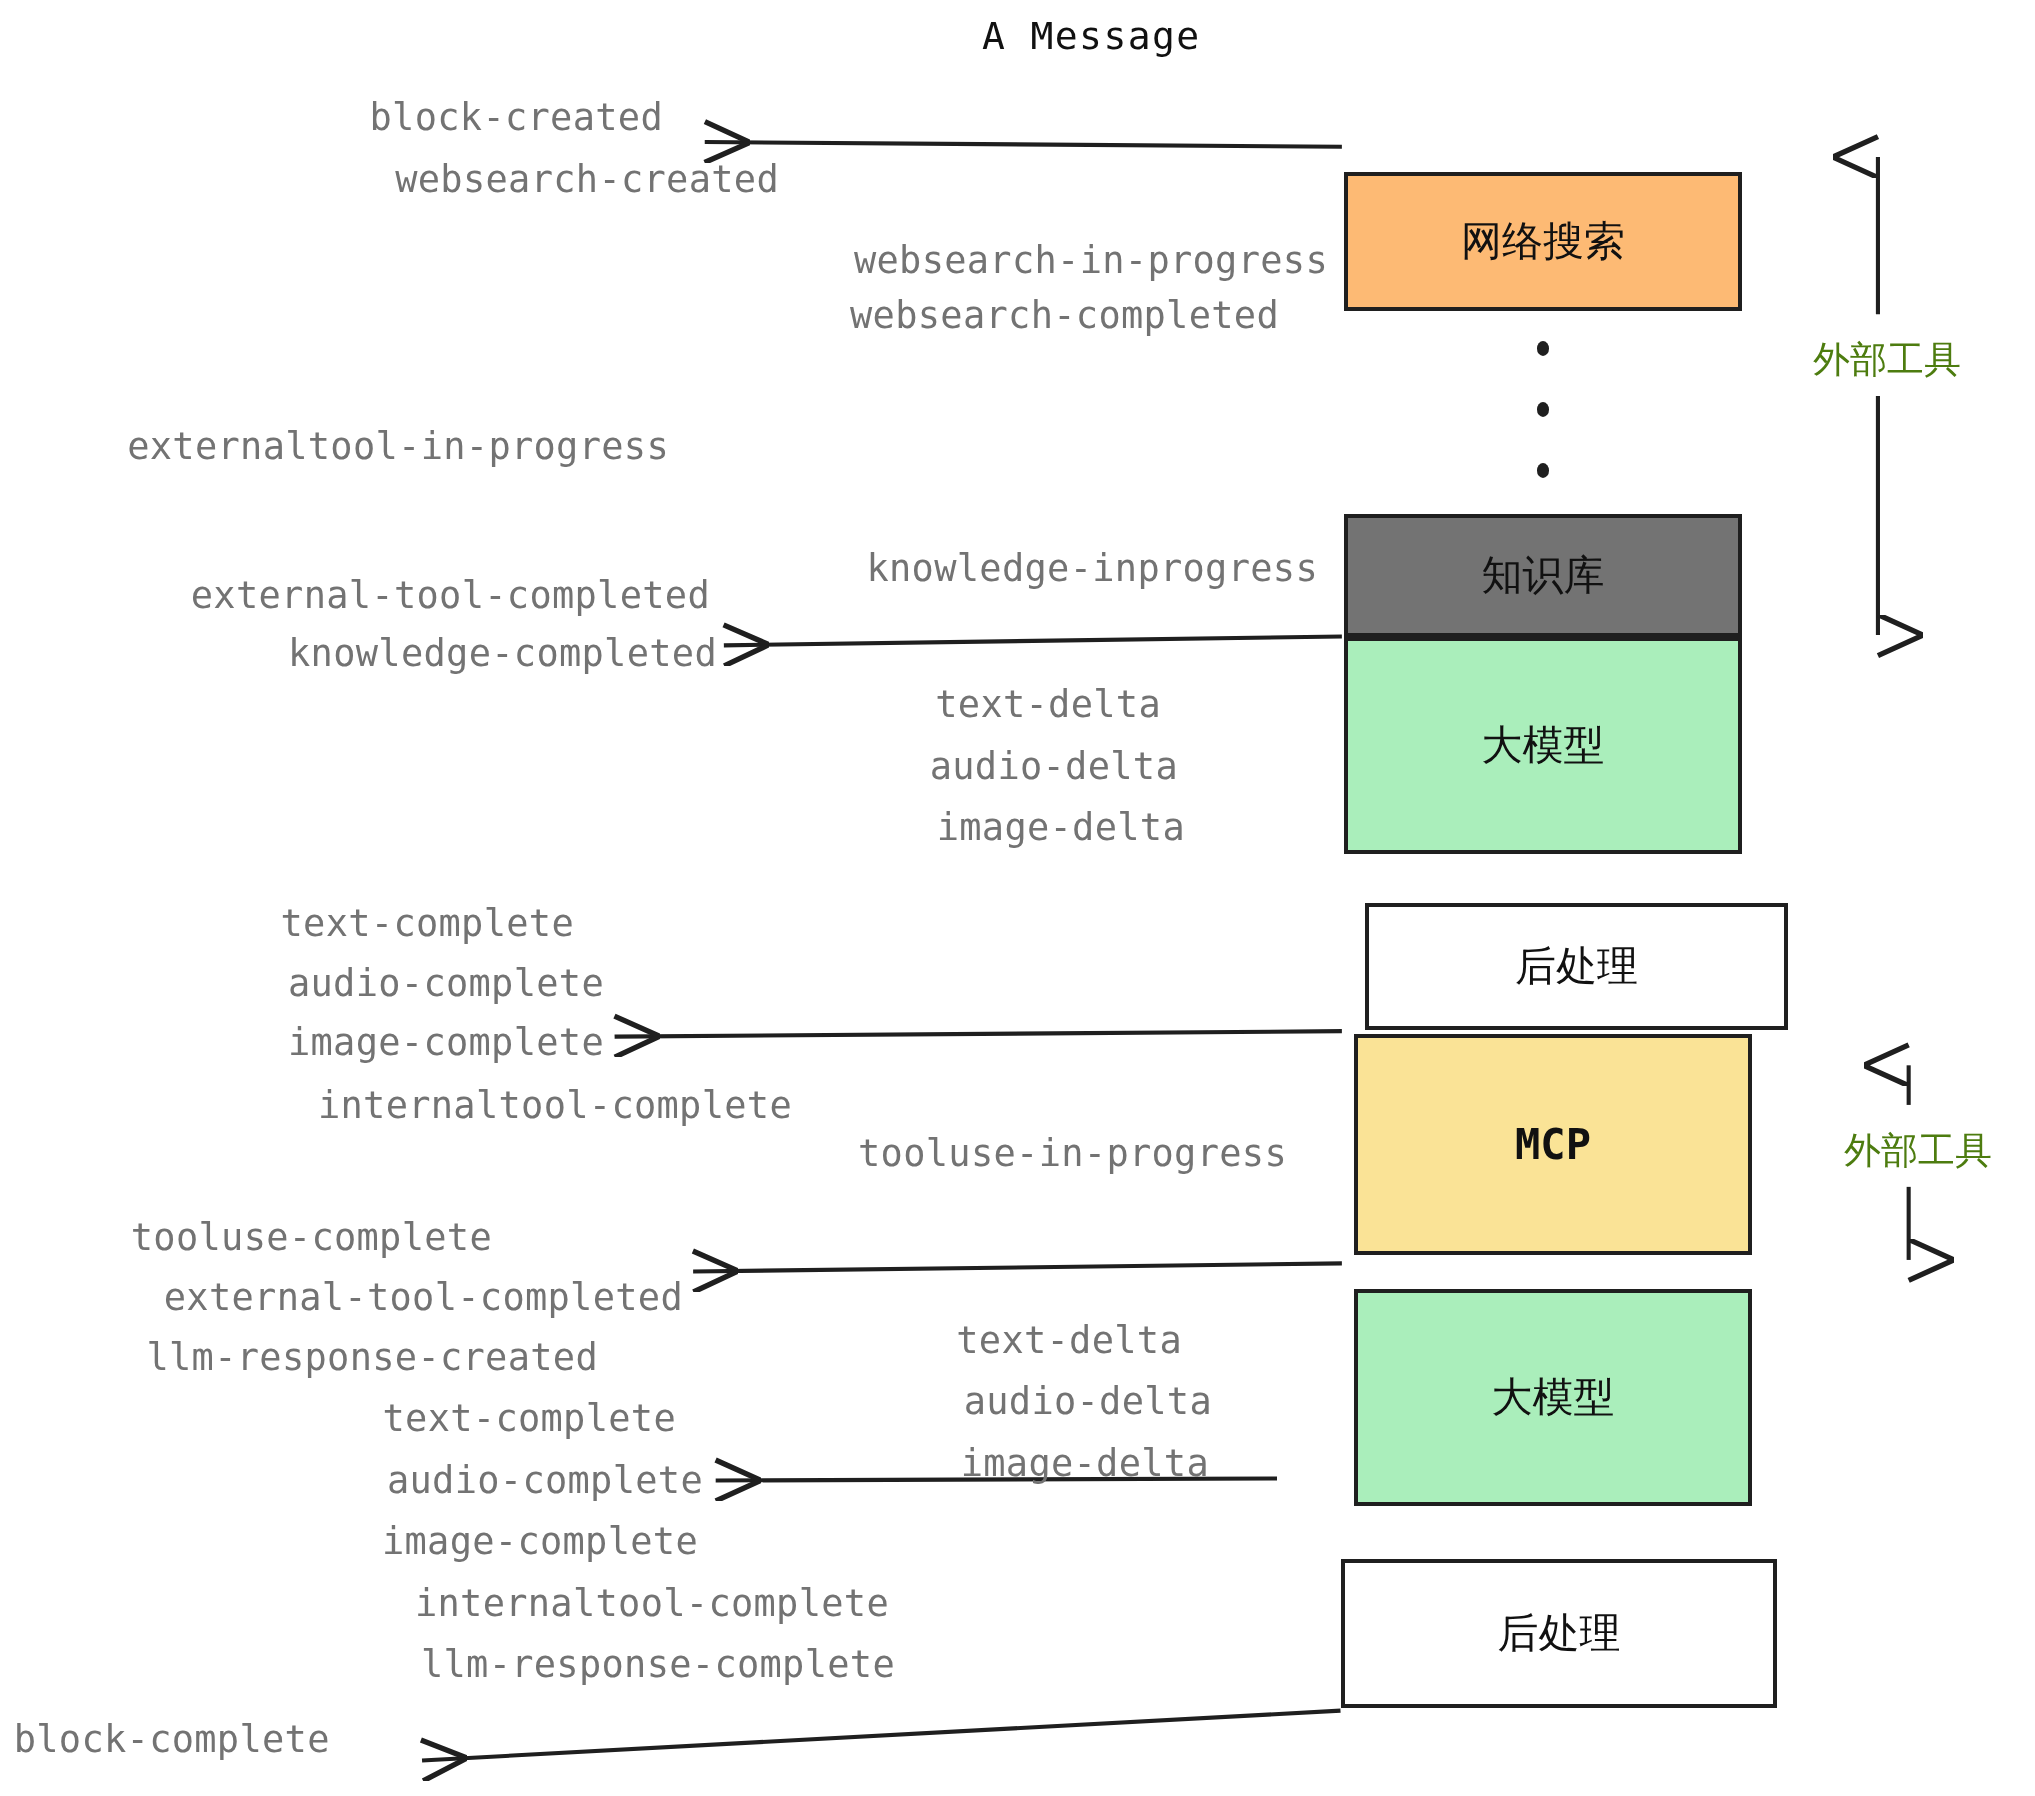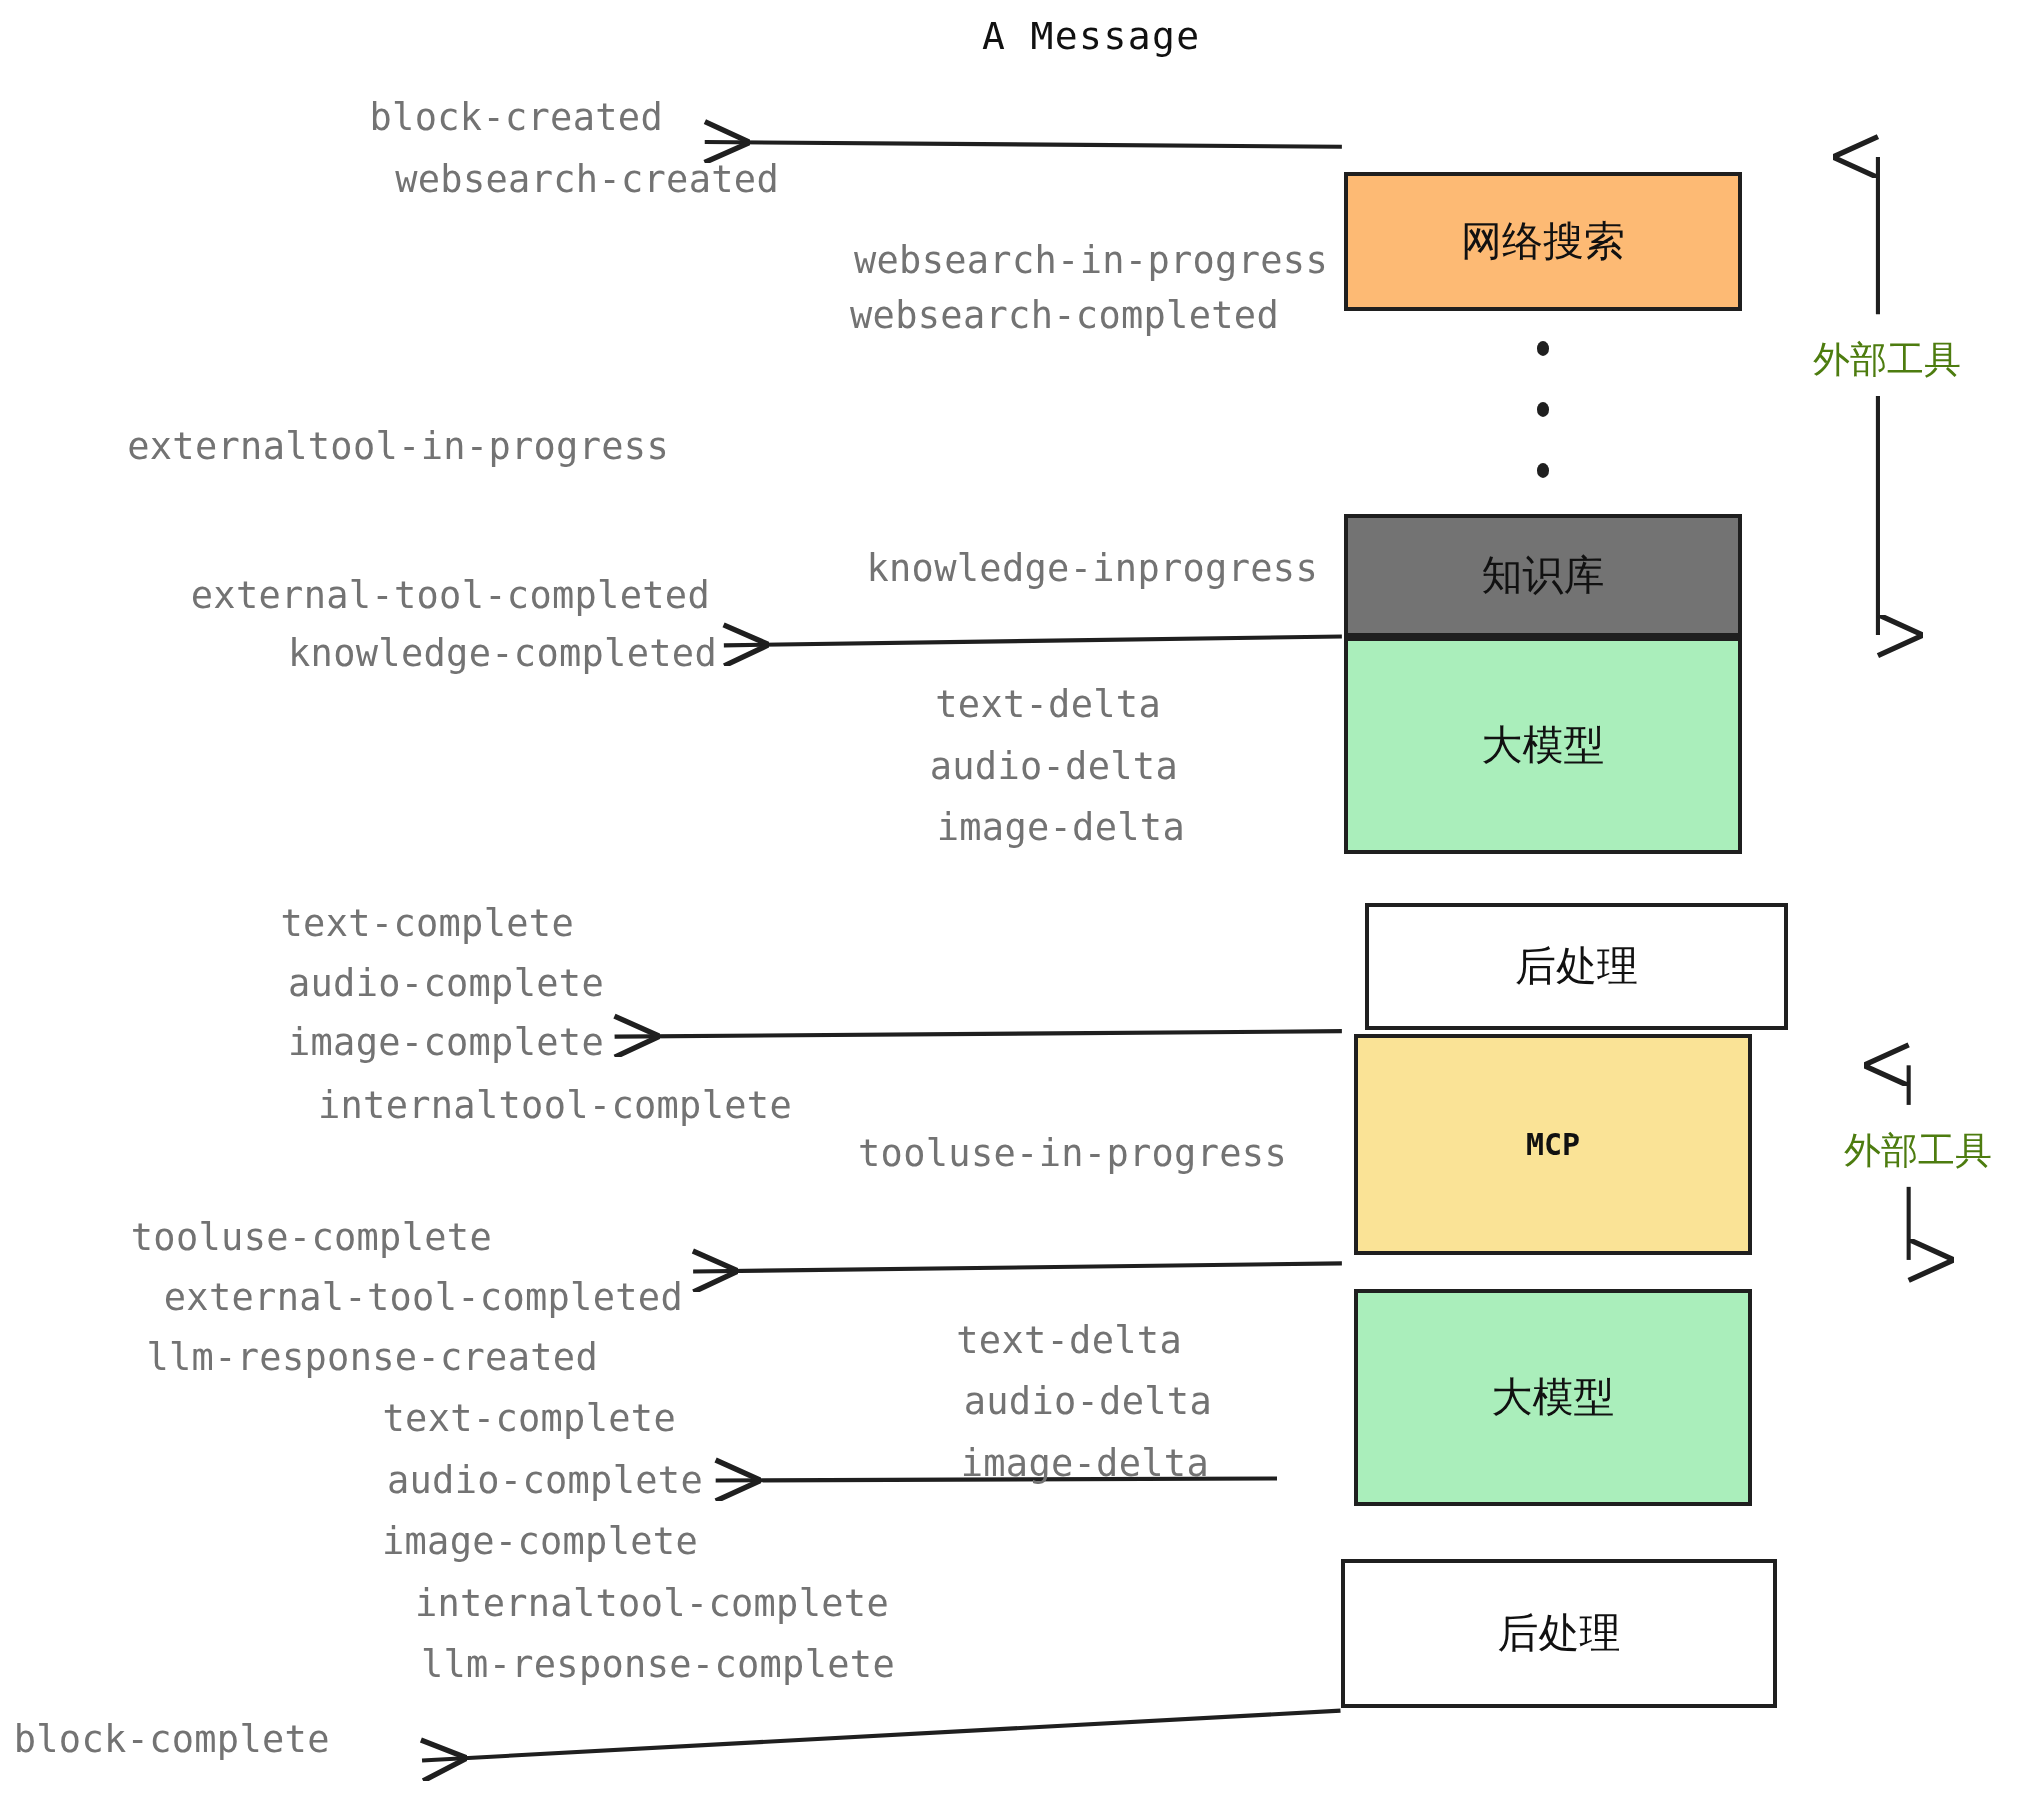--- a/index.html
+++ b/index.html
@@ -42,21 +42,21 @@
     display: flex;
     align-items: center;
     justify-content: center;
     font-family: "DejaVu Sans", "Liberation Sans", sans-serif;
     font-size: 41px;
     color: #111111;
   }
   .box.mono {
     font-family: "DejaVu Sans Mono", "Liberation Mono", monospace;
     font-weight: bold;
-    font-size: 30px;
+    font-size: 42px;
     text-align: right;
   }
   .side-lbl {
     position: absolute;
     font-family: "DejaVu Sans", "Liberation Sans", sans-serif;
     font-size: 37px;
     color: #4d7c0f;
     white-space: nowrap;
   }
   .dots {

